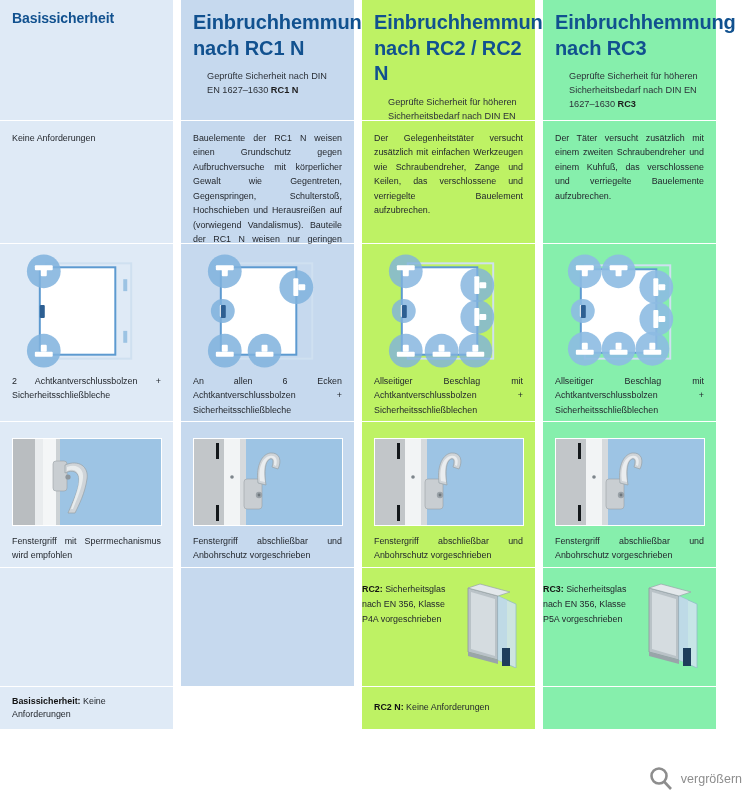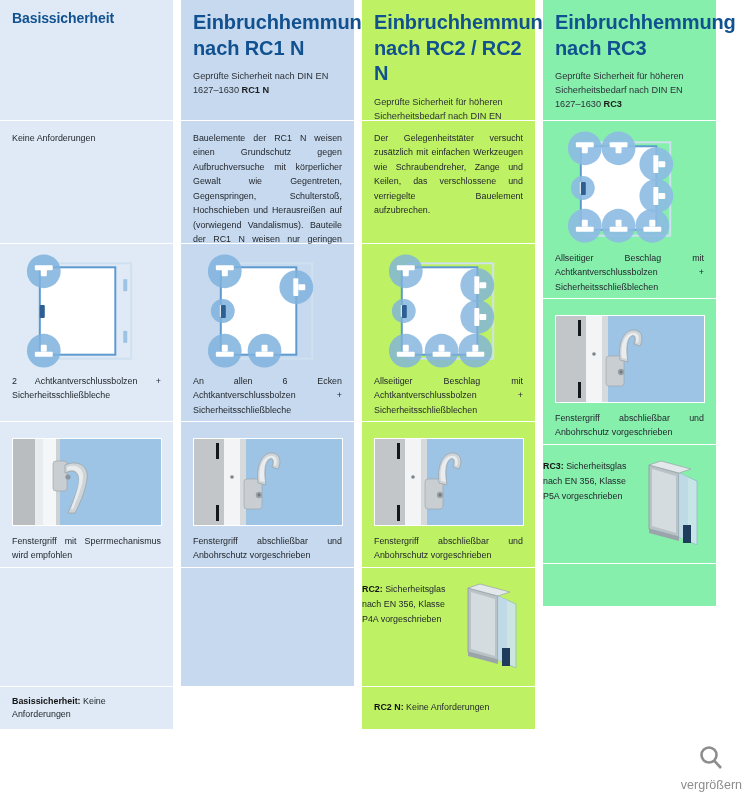--- a/index.html
+++ b/index.html
@@ -51,20 +51,21 @@
     line-height:1.28;
     font-weight:bold;
     color:#11518f;
     letter-spacing:-0.1px;
   }
   .head .sub{
     margin-top:9px;
     font-size:9.2px;
     line-height:1.5;
     color:#2c3138;
+    margin-left:14px;
   }
   .head .sub b{font-weight:bold;color:#1b1b1b;}
   .col.c1 .head h2{font-size:14px;}
 
   
   .cell.desc{height:122px;}
   .desc p{
     margin:0;
     font-size:8.9px;
     line-height:1.62;
@@ -122,21 +123,20 @@
   .foot .ftxt b{font-weight:bold;color:#111;}
 
   .cell.empty{}
 
   
   .magnify{
     position:absolute;
     right:8px;bottom:8px;
     display:flex;align-items:center;gap:7px;
     color:#8d8d8d;
-    flex-direction:column;
   }
   .magnify .lbl{font-size:12.5px;color:#8d8d8d;}
 </style>
 </head>
 <body>
 
 <div class="board">
   <div class="columns">
 
     <div class="col c1">
@@ -373,20 +373,23 @@
 
     <div class="col c4">
 
       <div class="cell head">
         <h2>Einbruchhemmung nach RC3</h2>
         <div class="sub">
           <span>Geprüfte Sicherheit für höheren Sicherheitsbedarf nach DIN EN 1627–1630 </span><b>RC3</b>
         </div>
       </div>
 
+      <div class="cell desc">
+        <p>Der Täter versucht zusätzlich mit einem zweiten Schraubendreher und einem Kuhfuß, das verschlossene und verriegelte Bauelemente aufzubrechen.</p>
+      </div>
 
       <div class="cell fit">
         <div class="fitwrap">
           <svg width="150" height="116" viewBox="0 0 150 116">
             <rect x="30" y="12" width="86" height="94" fill="none" stroke="#cfe0f0" stroke-width="2"></rect>
             <rect x="26" y="16" width="76" height="84" fill="#ffffff" stroke="#5d9ad0" stroke-width="2"></rect>
             <circle cx="30" cy="18" r="17" fill="#8dbbe2" opacity="0.9"></circle>
             <circle cx="64" cy="18" r="17" fill="#8dbbe2" opacity="0.9"></circle>
             <circle cx="30" cy="96" r="17" fill="#8dbbe2" opacity="0.9"></circle>
             <circle cx="64" cy="96" r="17" fill="#8dbbe2" opacity="0.9"></circle>

